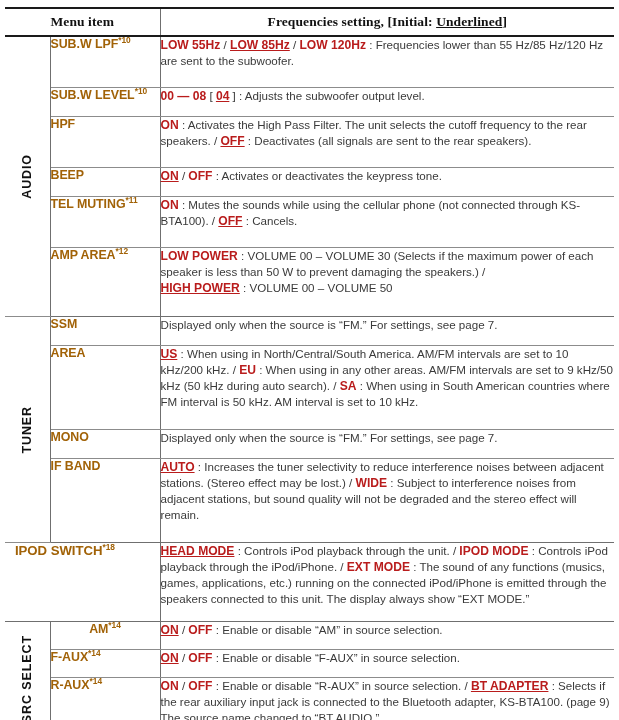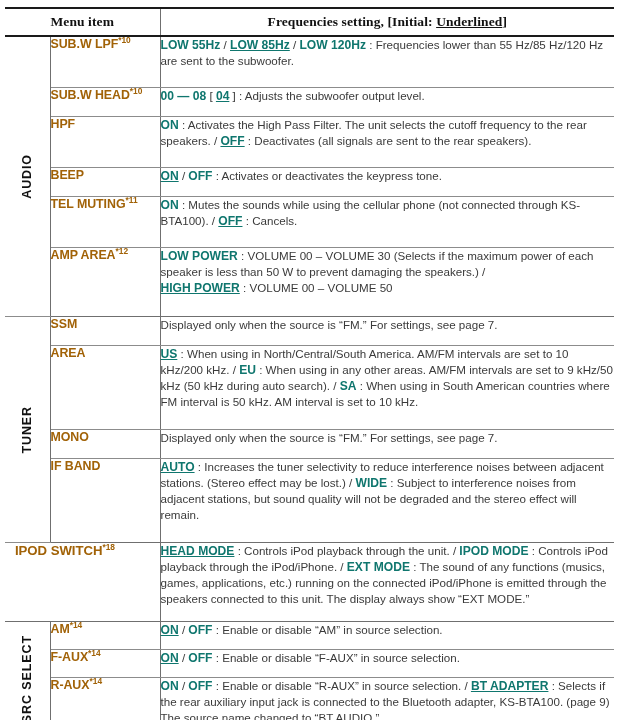--- a/index.html
+++ b/index.html
@@ -95,21 +95,21 @@
   }
 
   
   .setting {
     font-size: 11.6px;
     line-height: 16.1px;
     color: #3a3a3a;
     padding: 3px 6px 4px 8px;
   }
   .setting b {
-    color: #0f766e;
+    color: #b91c1c;
     font-weight: bold;
     font-size: 12.1px;
   }
   .setting u {
     text-underline-offset: 1px;
   }
 
   
   tr.rowline > td { border-bottom: 1px solid #8c8c8c; }
   tr.groupline > td { border-bottom: 1px solid #6f6f6f; }
@@ -142,21 +142,21 @@
         <tr class="rowline">
           <td class="cat" rowspan="6">
             <div class="cat-inner">
               <span class="cat-label">AUDIO</span>
             </div>
           </td>
           <td class="item" style="height: 50px;"><span>SUB.W LPF</span><sup class="fn">*10</sup></td>
           <td class="setting"><b>LOW 55Hz</b> / <b><u>LOW 85Hz</u></b> / <b>LOW 120Hz</b> : Frequencies lower than 55 Hz/85 Hz/120 Hz are sent to the subwoofer.</td>
         </tr>
         <tr class="rowline">
-          <td class="item" style="height: 28px;"><span>SUB.W HEAD</span><sup class="fn">*10</sup></td>
+          <td class="item" style="height: 28px;"><span>SUB.W LEVEL</span><sup class="fn">*10</sup></td>
           <td class="setting"><b>00 — 08</b> [ <b><u>04</u></b> ] : Adjusts the subwoofer output level.</td>
         </tr>
         <tr class="rowline">
           <td class="item" style="height: 50px;"><span>HPF</span></td>
           <td class="setting"><b>ON</b> : Activates the High Pass Filter. The unit selects the cutoff frequency to the rear speakers. / <b><u>OFF</u></b> : Deactivates (all signals are sent to the rear speakers).</td>
         </tr>
         <tr class="rowline">
           <td class="item" style="height: 28px;"><span>BEEP</span></td>
           <td class="setting"><b><u>ON</u></b> / <b>OFF</b> : Activates or deactivates the keypress tone.</td>
         </tr>
@@ -192,21 +192,21 @@
         <tr class="groupline">
           <td class="item span2" colspan="2" style="height: 78px;"><span>IPOD SWITCH</span><sup class="fn">*18</sup></td>
           <td class="setting"><b><u>HEAD MODE</u></b> : Controls iPod playback through the unit. / <b>IPOD MODE</b> : Controls iPod playback through the iPod/iPhone. / <b>EXT MODE</b> : The sound of any functions (musics, games, applications, etc.) running on the connected iPod/iPhone is emitted through the speakers connected to this unit. The display always show “EXT MODE.”</td>
         </tr>
         <tr class="rowline">
           <td class="cat" rowspan="3">
             <div class="cat-inner">
               <span class="cat-label">SRC SELECT</span>
             </div>
           </td>
-          <td class="item" style="height: 27px;"><span>AM</span><sup class="fn">*14</sup></td>
+          <td class="item" style="height: 27px; text-align: center;"><span>AM</span><sup class="fn">*14</sup></td>
           <td class="setting"><b><u>ON</u></b> / <b>OFF</b> : Enable or disable “AM” in source selection.</td>
         </tr>
         <tr class="rowline">
           <td class="item" style="height: 27px;"><span>F-AUX</span><sup class="fn">*14</sup></td>
           <td class="setting"><b><u>ON</u></b> / <b>OFF</b> : Enable or disable “F-AUX” in source selection.</td>
         </tr>
         <tr class="lastrow">
           <td class="item" style="height: 57px;"><span>R-AUX</span><sup class="fn">*14</sup></td>
           <td class="setting"><b>ON</b> / <b>OFF</b> : Enable or disable “R-AUX” in source selection. / <b><u>BT ADAPTER</u></b> : Selects if the rear auxiliary input jack is connected to the Bluetooth adapter, KS-BTA100. (page 9) The source name changed to “BT AUDIO.”</td>
         </tr>

